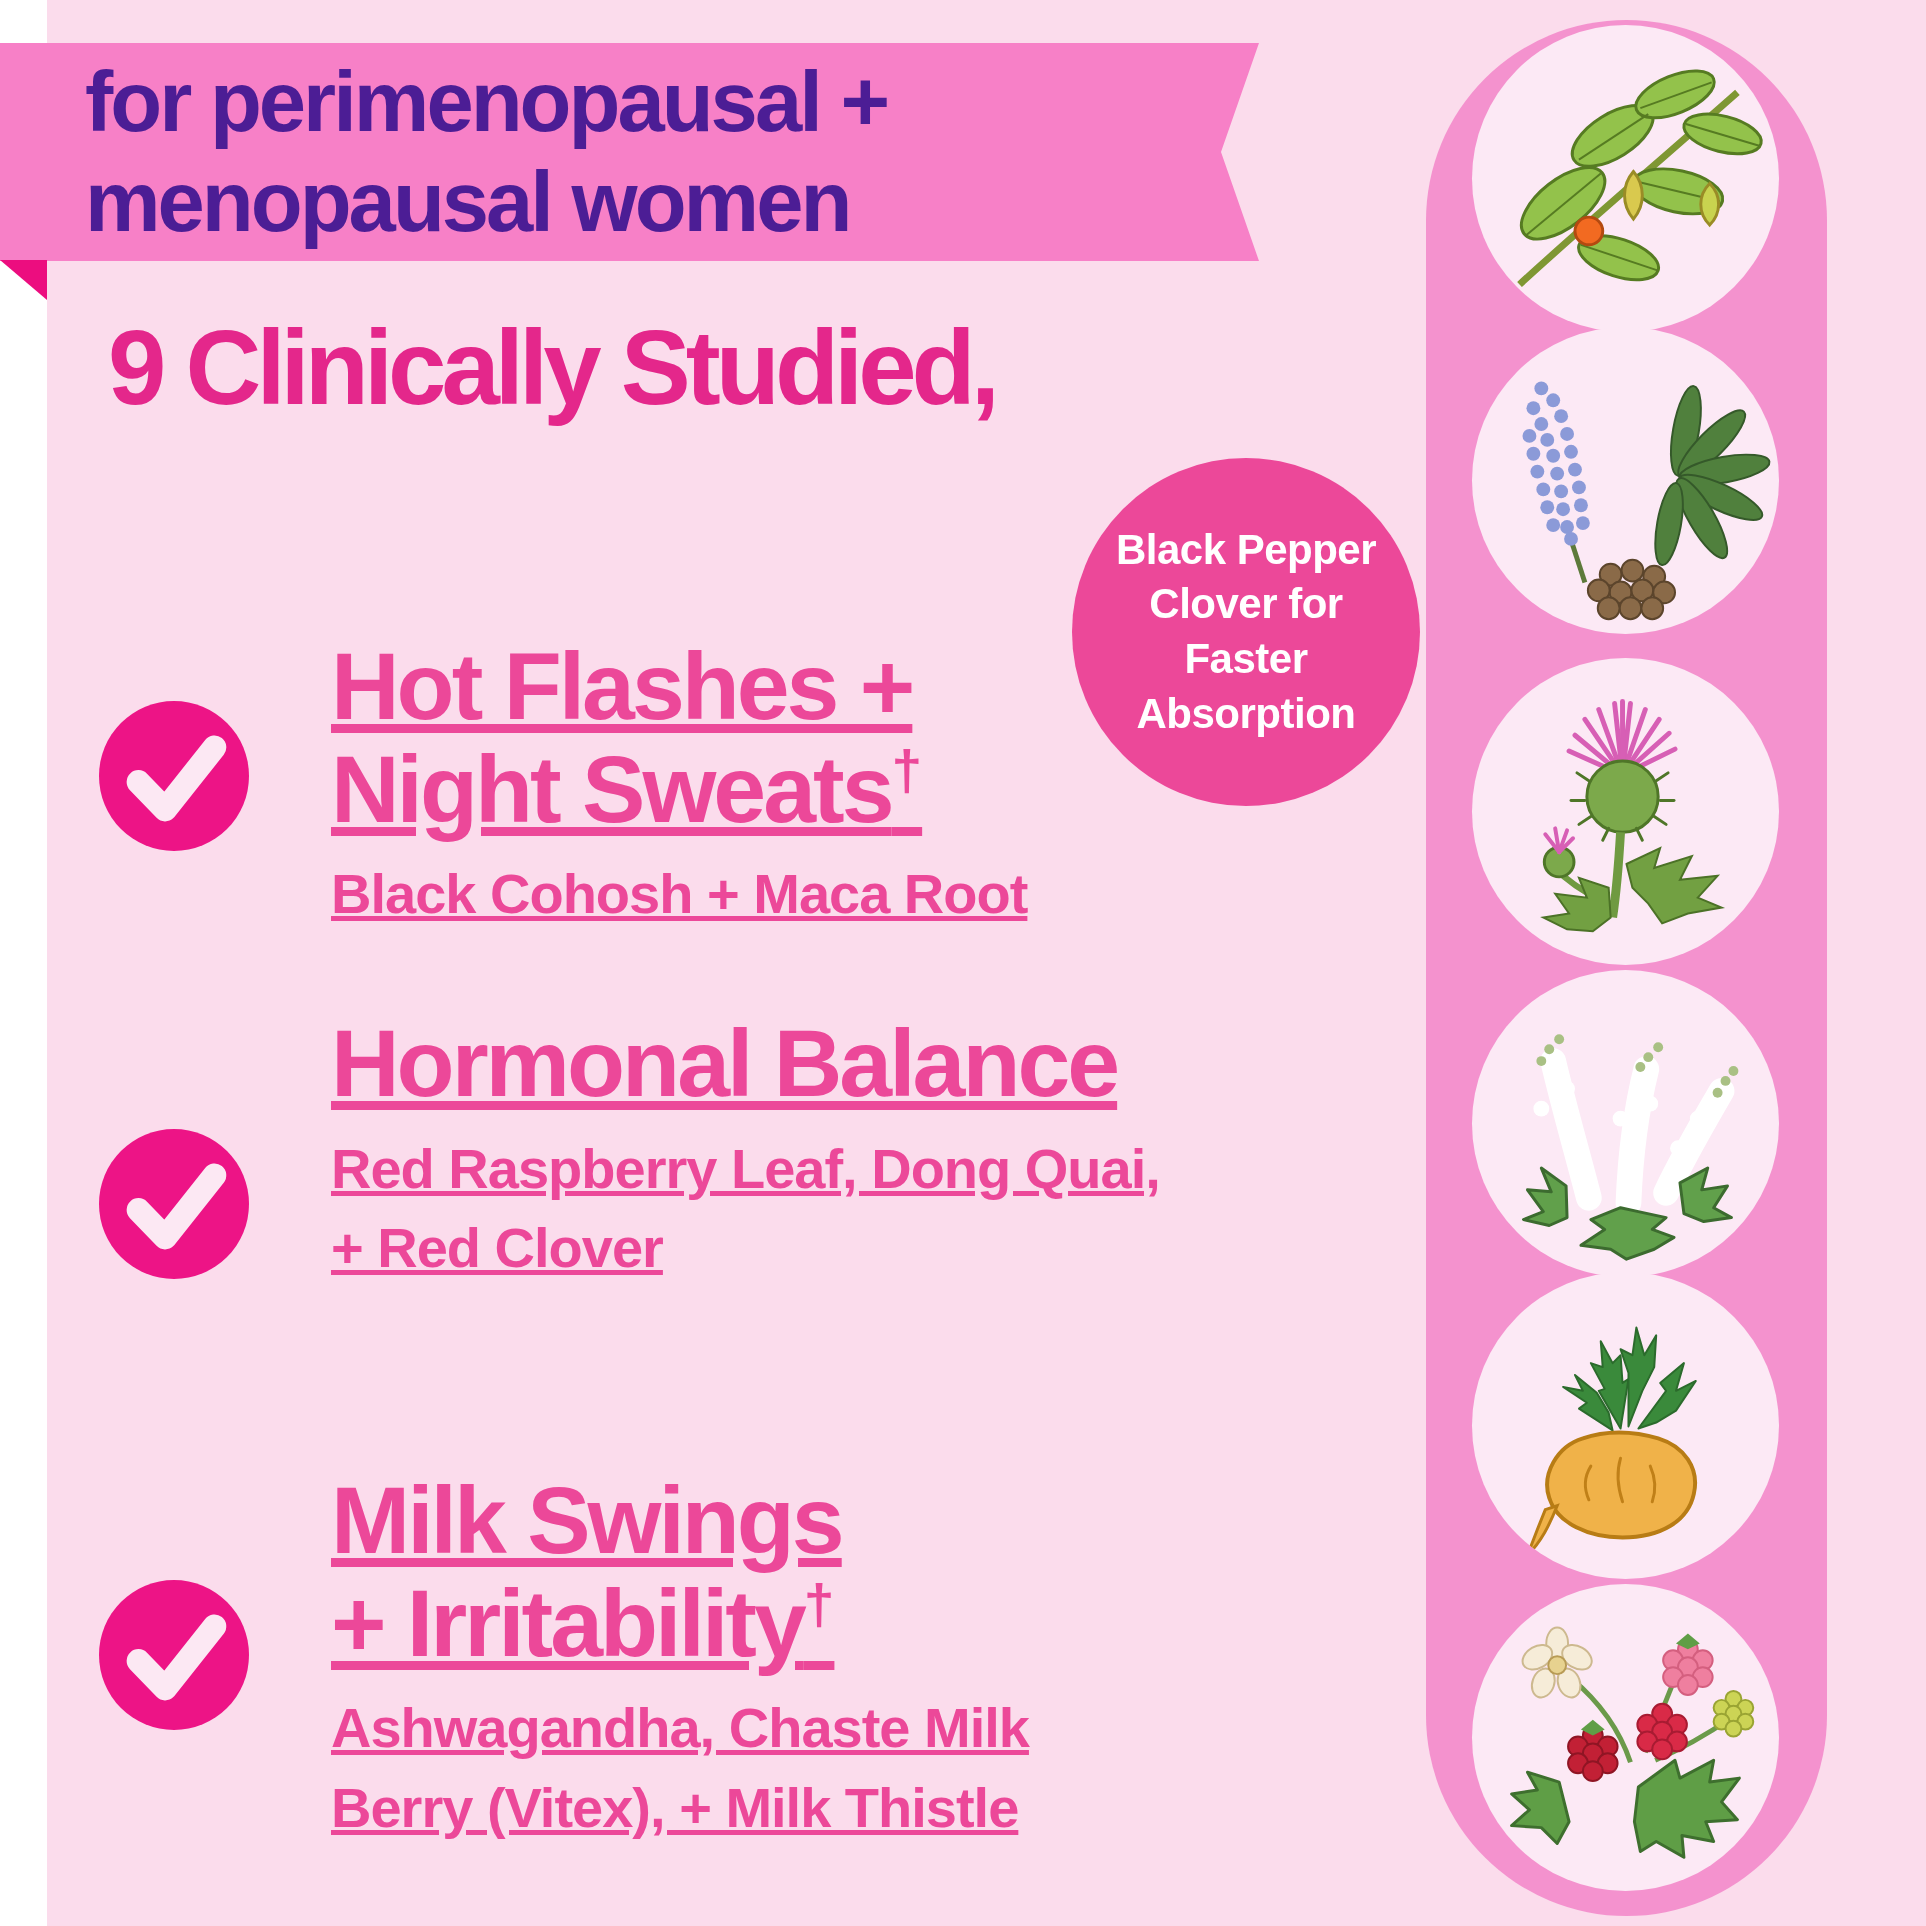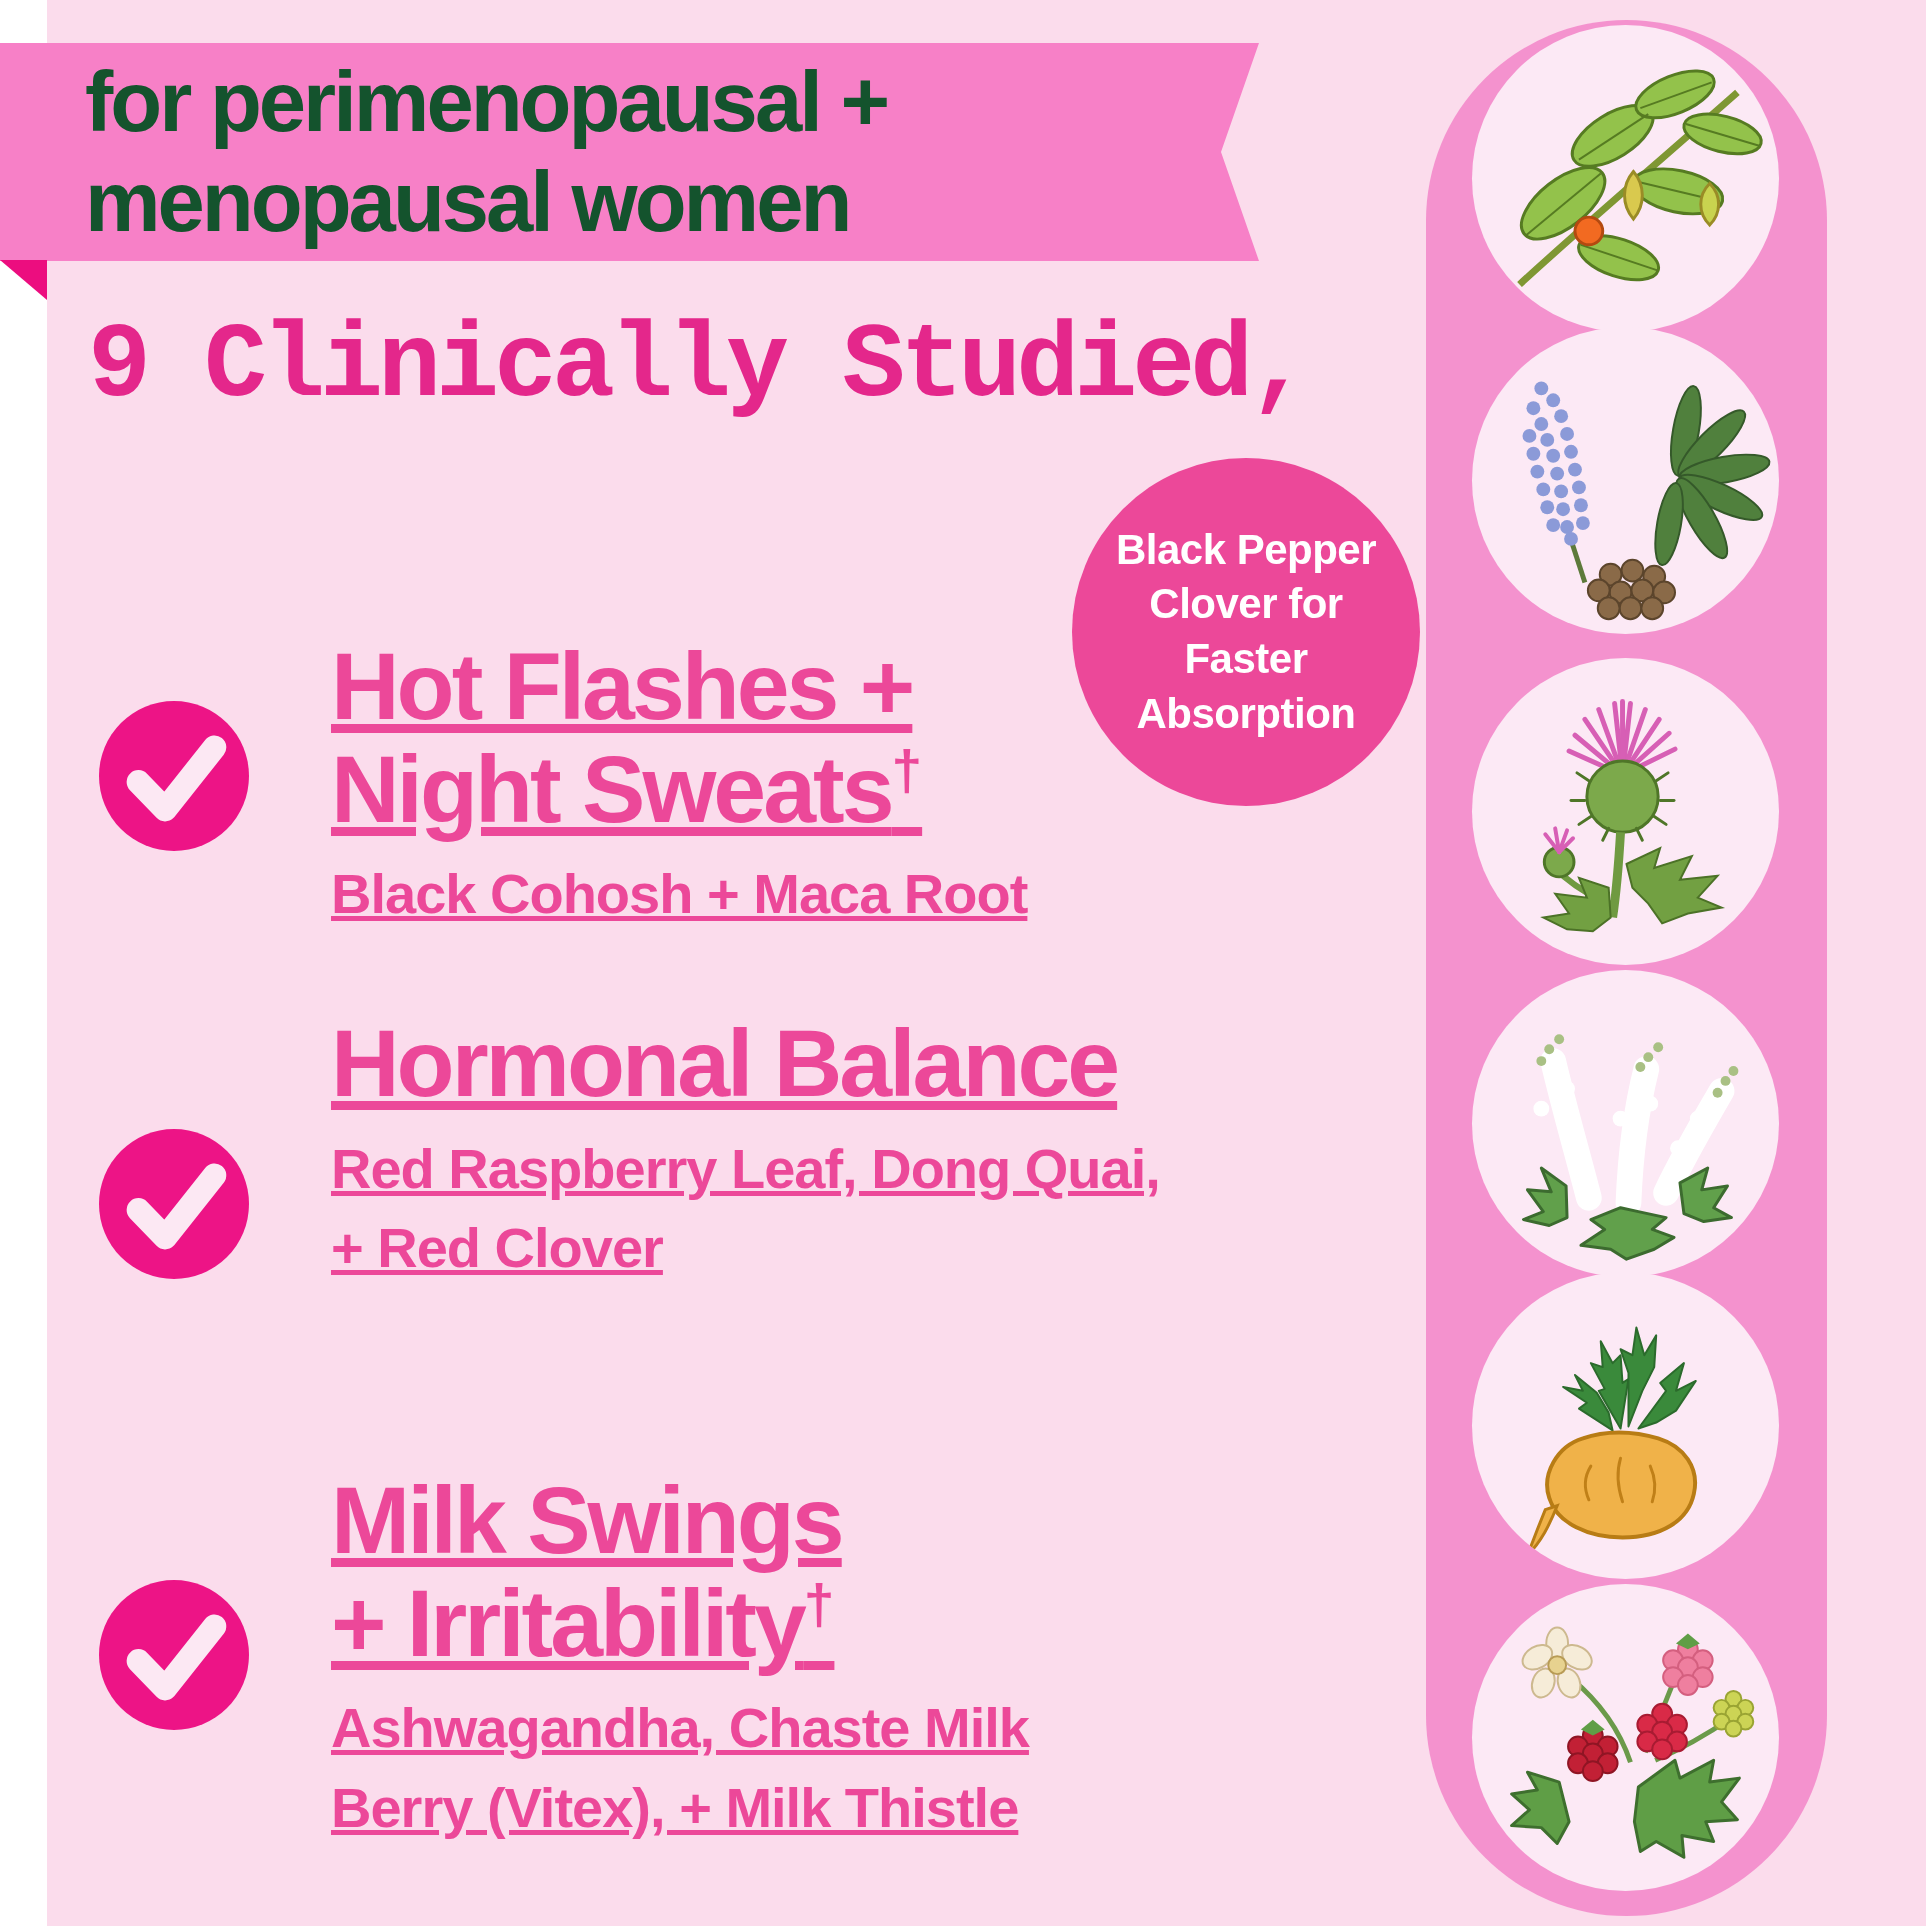--- a/index.html
+++ b/index.html
@@ -11,30 +11,30 @@
   
   .banner{
     position:absolute;left:0;top:43px;width:1259px;height:218px;
     background:#f780c7;
     clip-path:polygon(0 0,100% 0,calc(100% - 38px) 50%,100% 100%,0 100%);
     display:flex;flex-direction:column;justify-content:center;
     padding-left:85px;box-sizing:border-box;
   }
   .banner-line{
     font-size:85px;font-weight:bold;line-height:1.18;letter-spacing:-3px;
-    color:#14532d;white-space:nowrap;
+    color:#4c1d95;white-space:nowrap;
   }
   .banner-fold{
     position:absolute;left:0;top:260px;width:47px;height:40px;background:#ec0d7f;
     clip-path:polygon(0 0,100% 0,100% 100%);
   }
   
   .headline{
-    position:absolute;left:88px;top:297px;
-    font-family:Liberation Mono, monospace;font-weight:bold;
+    position:absolute;left:108px;top:297px;
+    font-family:Liberation Sans, sans-serif;font-weight:bold;
     font-size:105px;line-height:1.36;letter-spacing:-5px;
     color:#e4278b;white-space:nowrap;
   }
   
   .check{
     position:absolute;left:99px;width:150px;height:150px;border-radius:50%;
     background:#ed1486;
   }
   .check svg{width:100%;height:100%;display:block;}
   .item-text{position:absolute;left:331px;color:#ec4899;text-decoration:underline;}

